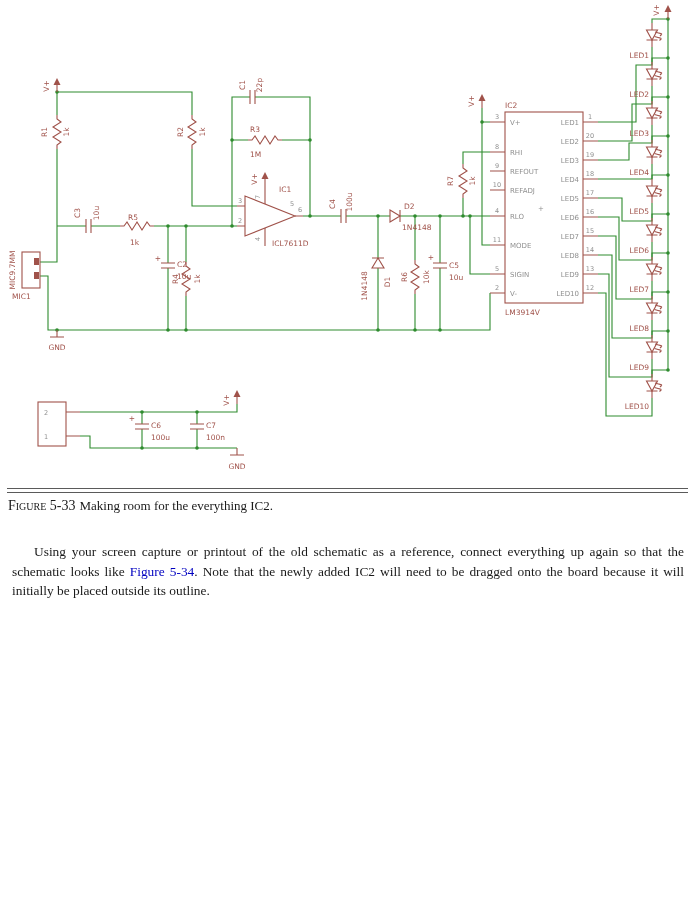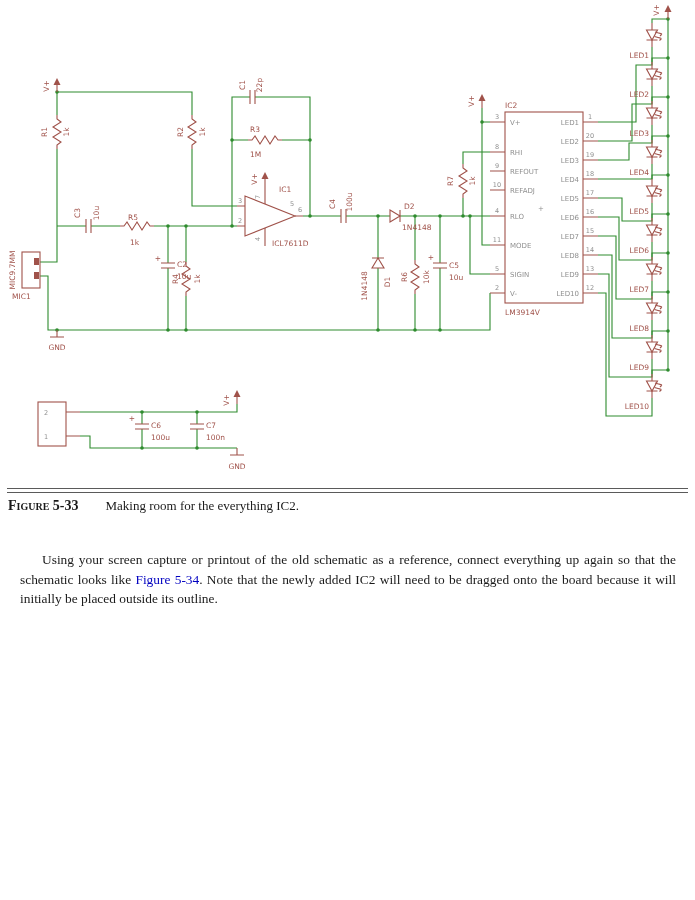--- a/index.html
+++ b/index.html
@@ -16,23 +16,23 @@
   .sym{stroke:var(--symbol);stroke-width:1.1;fill:none}
   .symf{fill:var(--symbol);stroke:none}
   .box{stroke:var(--symbol);stroke-width:1.1;fill:#ffffff}
   .dot{fill:var(--wire);stroke:none}
   .ts{fill:var(--symbol);font-size:7.5px}
   .tp{fill:var(--pin);font-size:6.5px}
   .tpn{fill:var(--pin);font-size:7px}
   .rule{position:absolute;left:7px;right:7px;top:488px;height:3px;
         border-top:1px solid #5a5a5a;border-bottom:1px solid #5a5a5a}
   .caption{position:absolute;left:8px;top:498px;font-size:13px}
-  .figlabel{font-weight:bold;font-variant:small-caps;font-size:14px;margin-right:27px}
+  .figlabel{font-weight:normal;font-variant:small-caps;font-size:14px;margin-right:4px}
   .para{position:absolute;left:8px;right:7px;top:538px;font-size:13.4px;
-        line-height:1.46;text-align:justify;text-indent:22px;margin:12px}
+        line-height:1.46;text-align:justify;text-indent:22px;margin:4px}
   .link{color:var(--link);cursor:pointer}
 </style>
 </head>
 <body>
 
 <svg width="695" height="480" viewBox="0 0 695 480" role="img">
   <defs>
     <path id="resv" d="M0,0 v4 l4,3 l-8,5 l8,5 l-8,5 l8,5 l-4,3 v4"></path>
     <path id="caph" d="M0,-7 V7 M5,-7 V7"></path>
     <path id="capv" d="M-7,0 H7 M-7,5 H7"></path>

